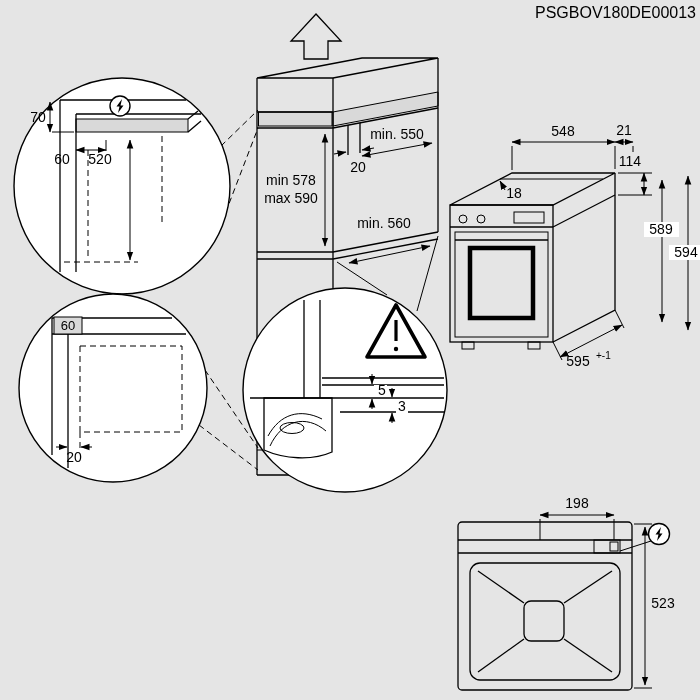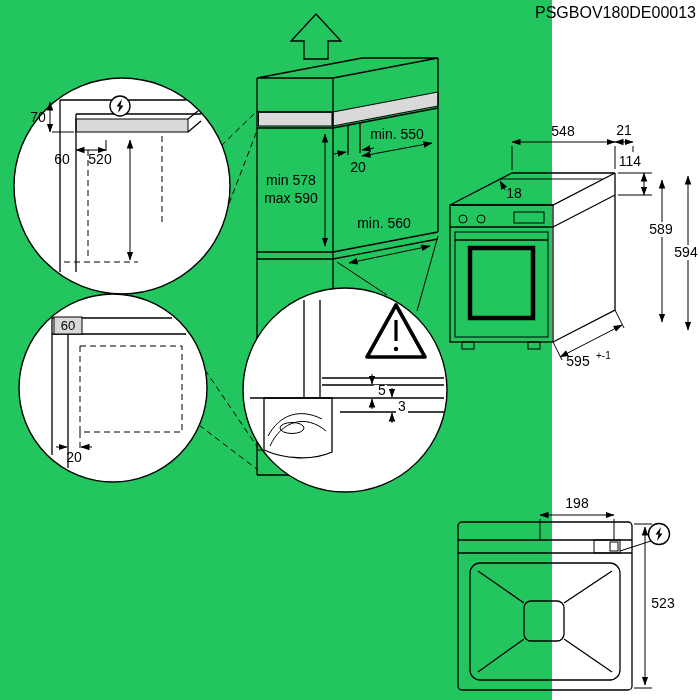--- a/index.html
+++ b/index.html
@@ -1,16 +1,16 @@
 <!DOCTYPE html>
 <html><head>
 <meta charset="utf-8">
 <style>
   html,body{margin:0;padding:0;background:#fff}
-  .sheet{width:552px;height:700px;position:relative;background:#22c55e}
+  .sheet{width:700px;height:700px;position:relative;background:#e5e5e5}
   svg{display:block}
   .ln{stroke:#000;stroke-width:1.3;fill:none}
   .thin{stroke:#000;stroke-width:1;fill:none}
   .dash{stroke-dasharray:6 4}
   .dim{stroke:#000;stroke-width:1;fill:none}
   .gray{fill:#d9d9d9;stroke:#000;stroke-width:1}
   .white{fill:#fff;stroke:#000;stroke-width:1.4}
   .bg{fill:#fff;stroke:none}
   .blk{fill:#000;stroke:none}
   .win{stroke:#000;stroke-width:4.5;fill:none}

